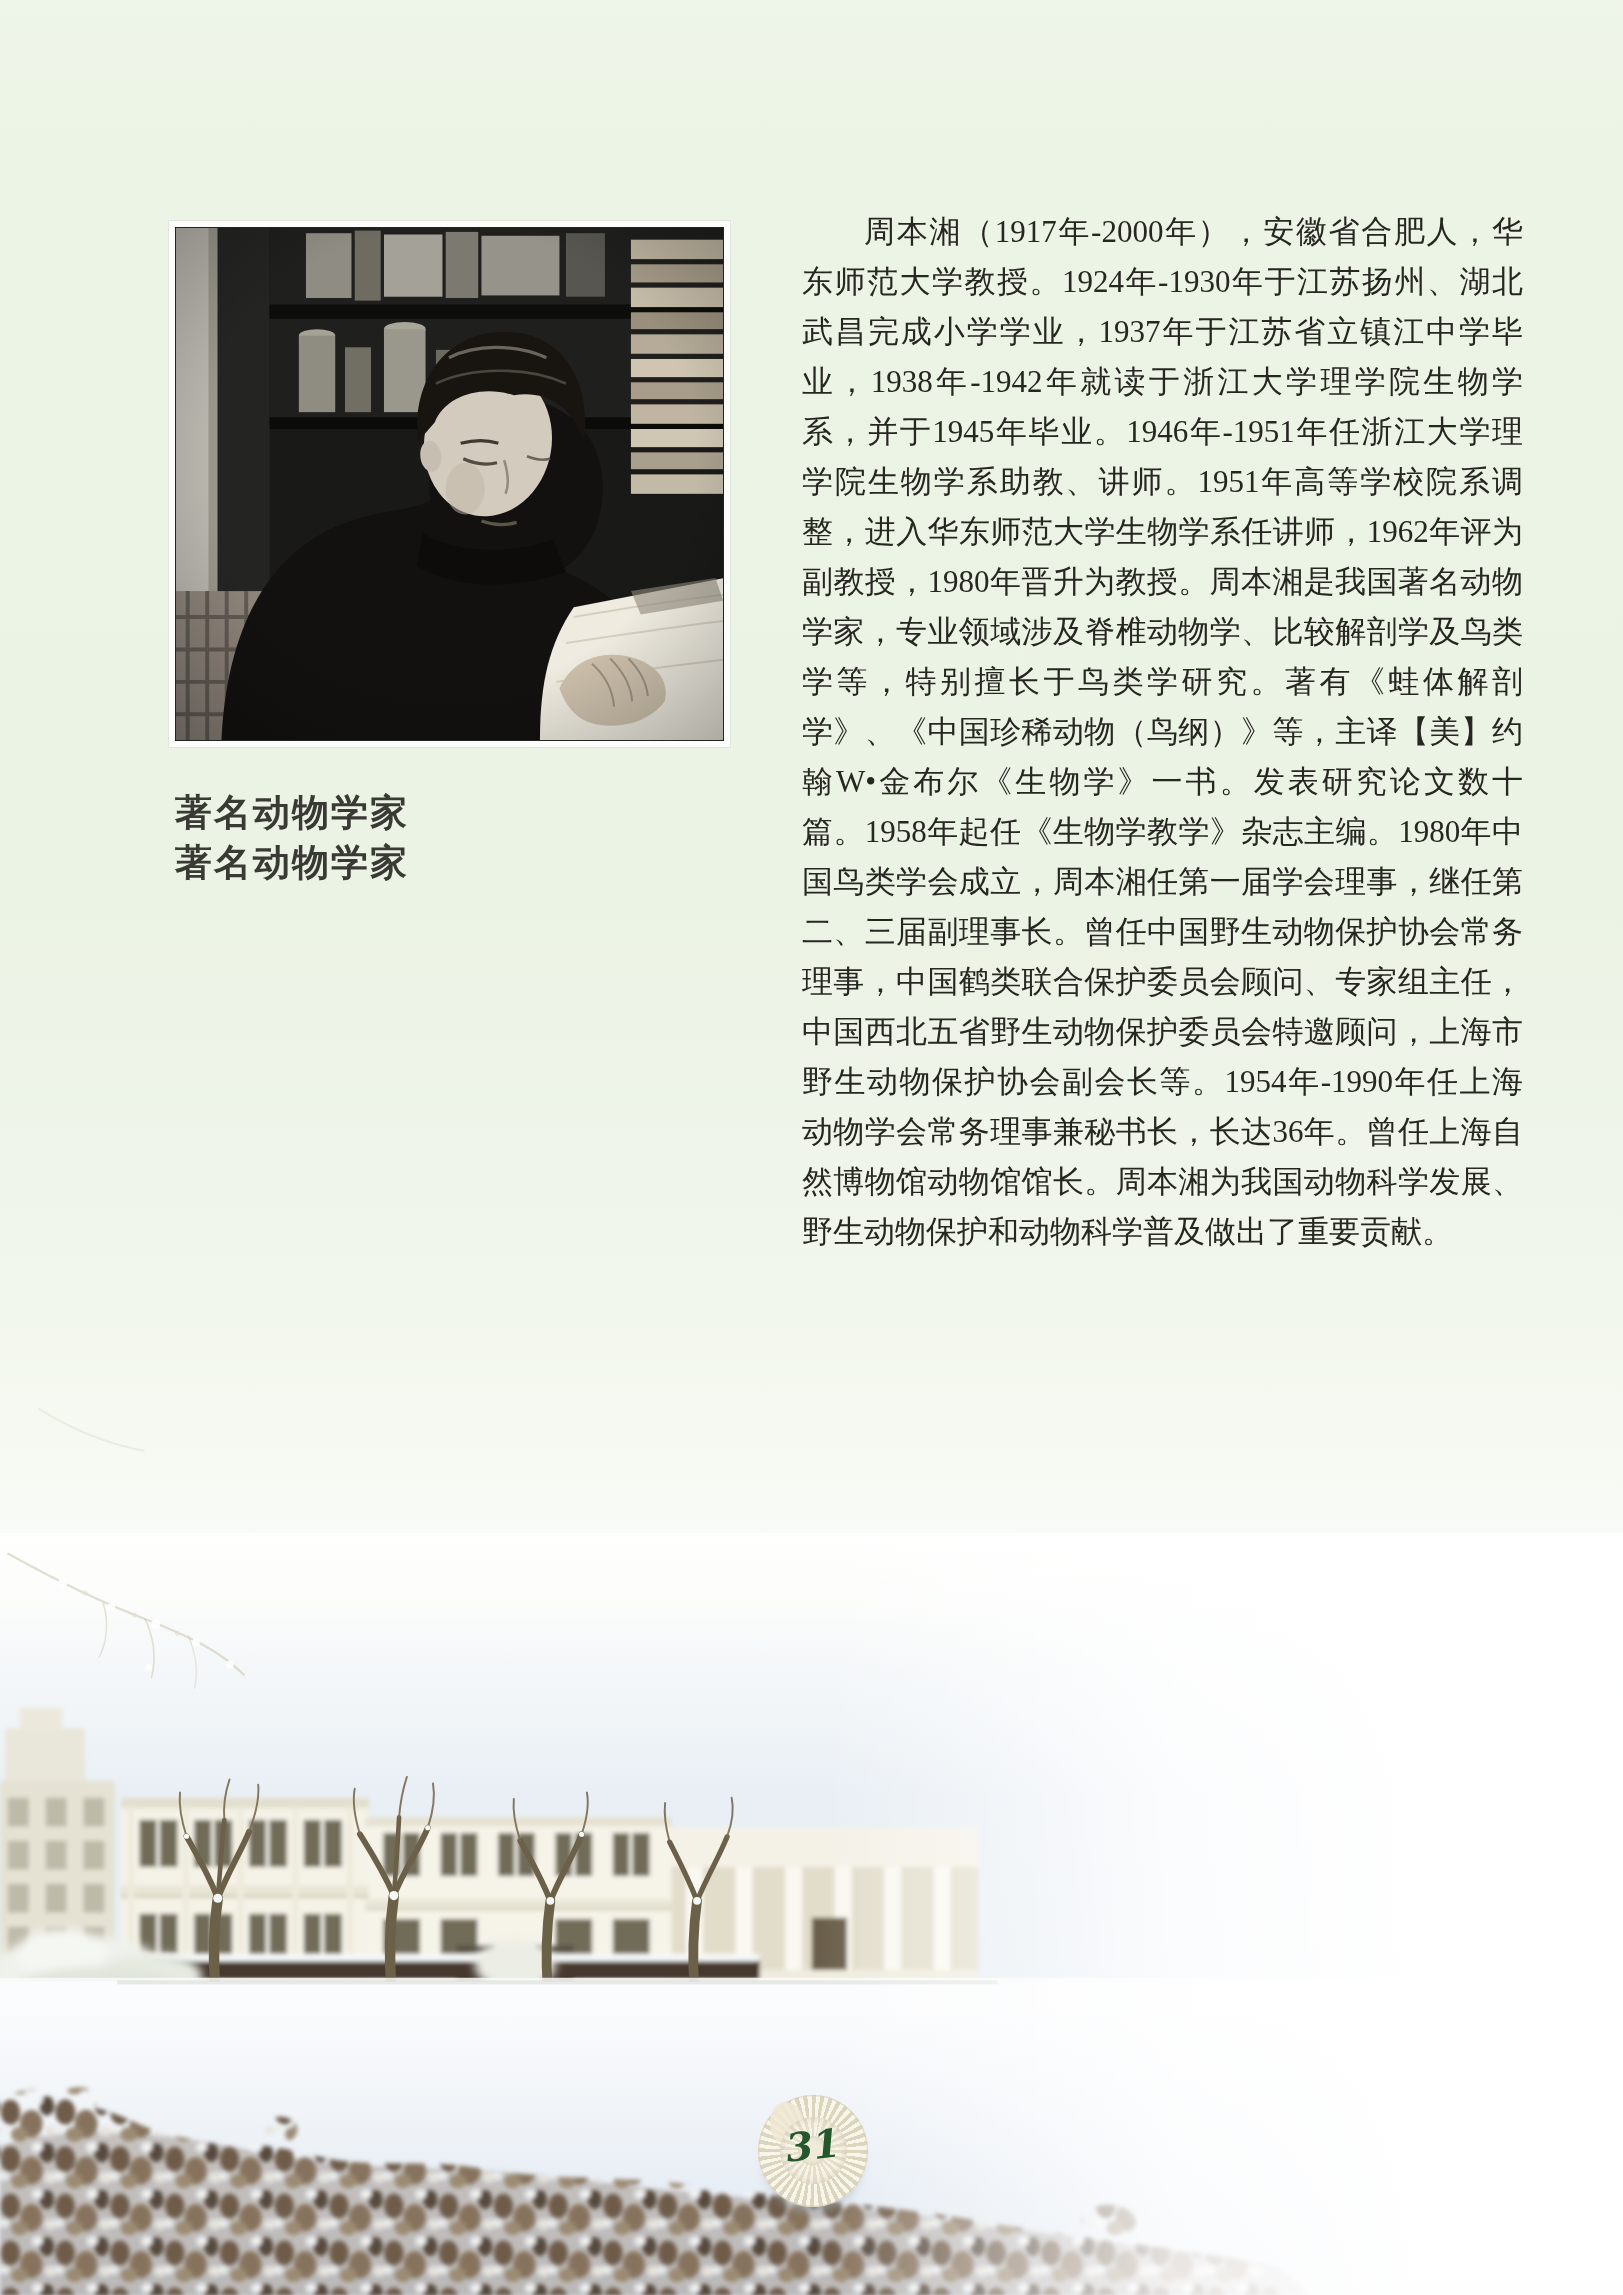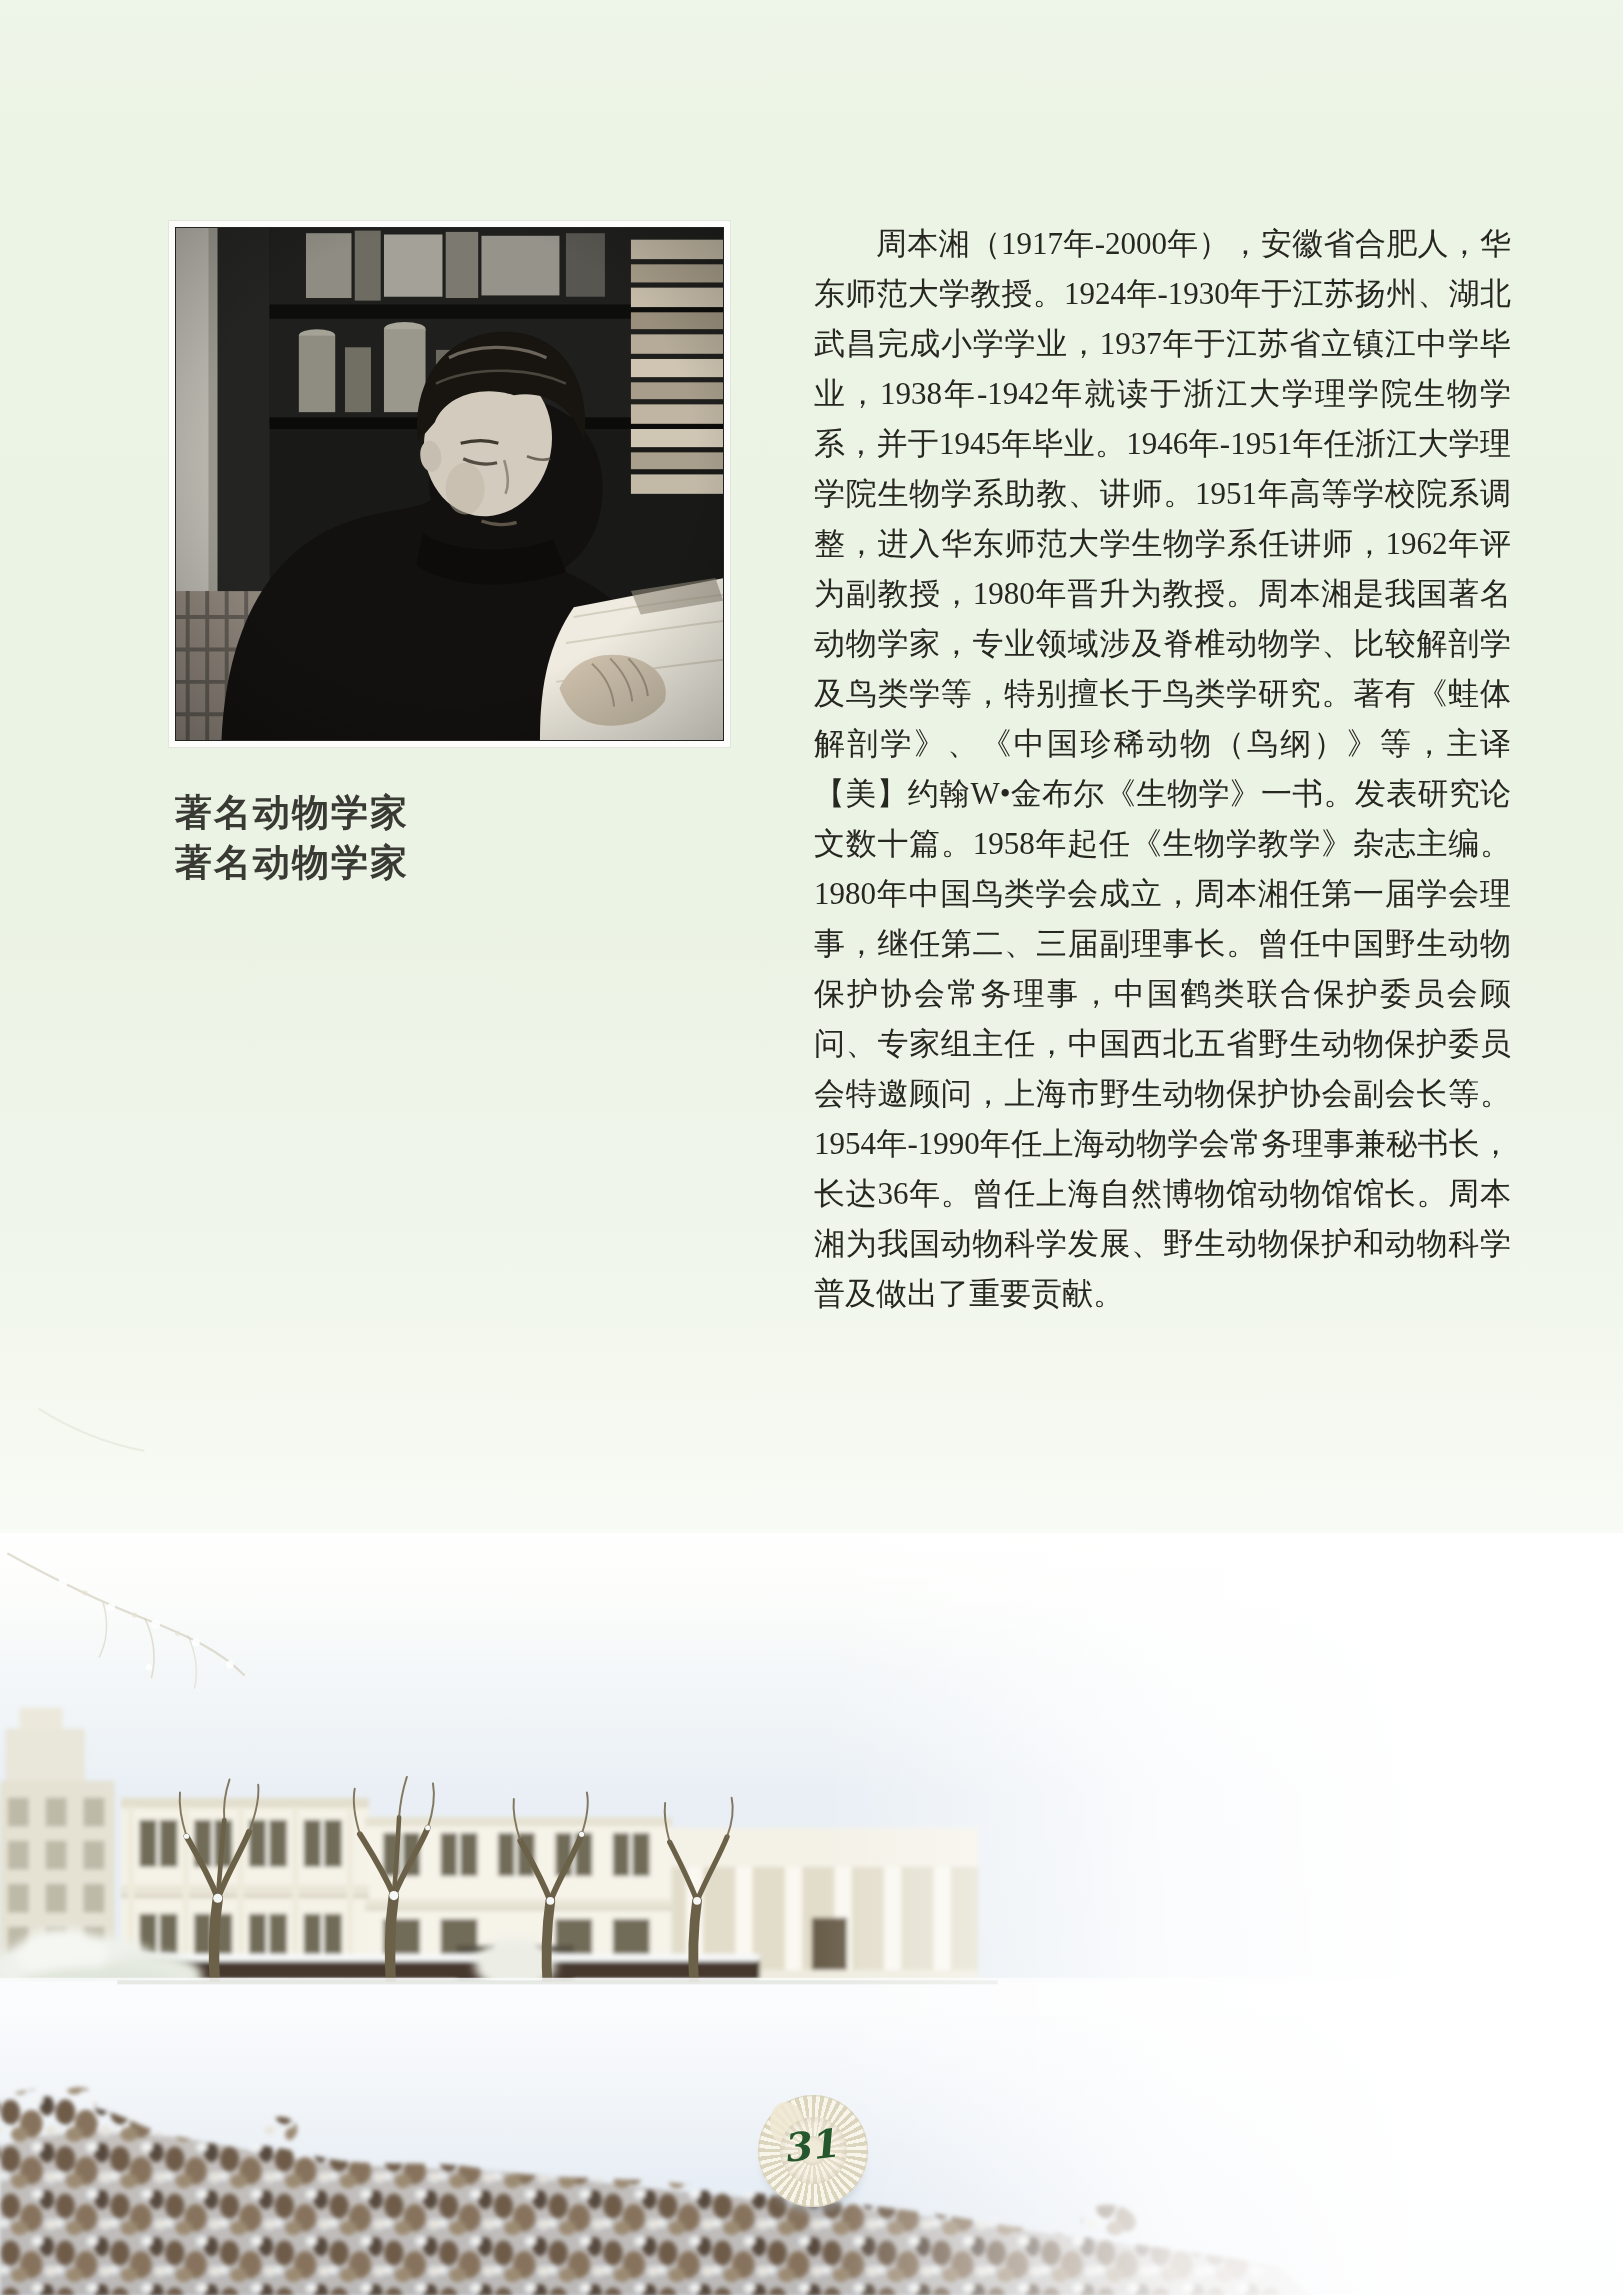--- a/index.html
+++ b/index.html
@@ -15,21 +15,21 @@
     background:#fdfdfb;padding:5.9px;box-sizing:border-box;border:0.7px solid #e0e6db;
   }
   .photo svg{display:block;width:100%;height:100%;border:1.3px solid #232321;box-sizing:border-box;}
   .caption{
     position:absolute;left:175px;top:788px;
     font-family:"DejaVu Sans","Liberation Sans",sans-serif;font-weight:700;
     font-size:37px;line-height:50px;color:#3a3a35;letter-spacing:2px;
   }
   .article{position:absolute;left:798px;top:203px;width:729px;color:#272722;}
   .article p{
-    margin:16px;font-size:31px;line-height:50px;text-align:justify;text-indent:2em;
+    margin:4px;font-size:31px;line-height:50px;text-align:justify;text-indent:2em;
     font-family:"Liberation Serif","DejaVu Serif",serif;
   }
   .pageno-wrap{position:absolute;left:758px;top:2095px;width:110px;height:121px;}
   .shell-outer{
     position:absolute;left:0;top:0;width:110px;height:112px;border-radius:50%;
     background:repeating-conic-gradient(from 3deg,#f8f5ea 0deg 4.5deg,#dcd5bd 4.5deg 9deg);
     box-shadow:0 11.7px 9px -5.9px rgba(168,178,190,.5), inset 0 0 0 1.3px rgba(214,206,184,.65);
   }
   .shell-mid{
     position:absolute;left:21.5px;top:22px;width:67px;height:67px;border-radius:50%;

